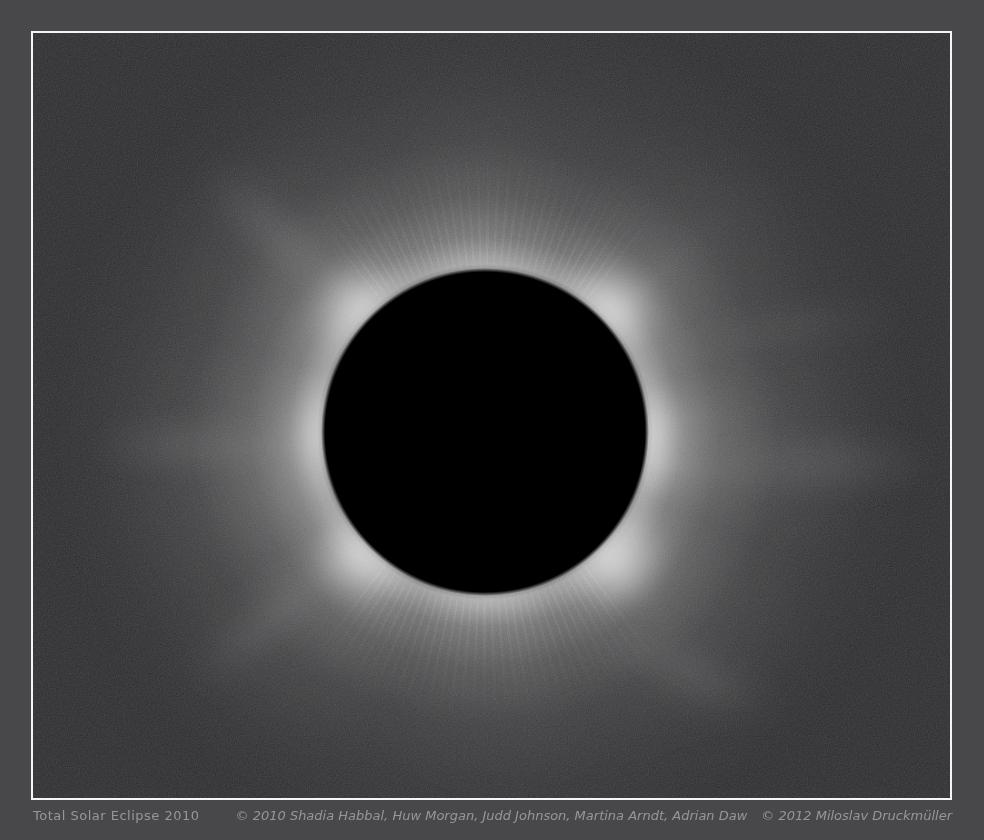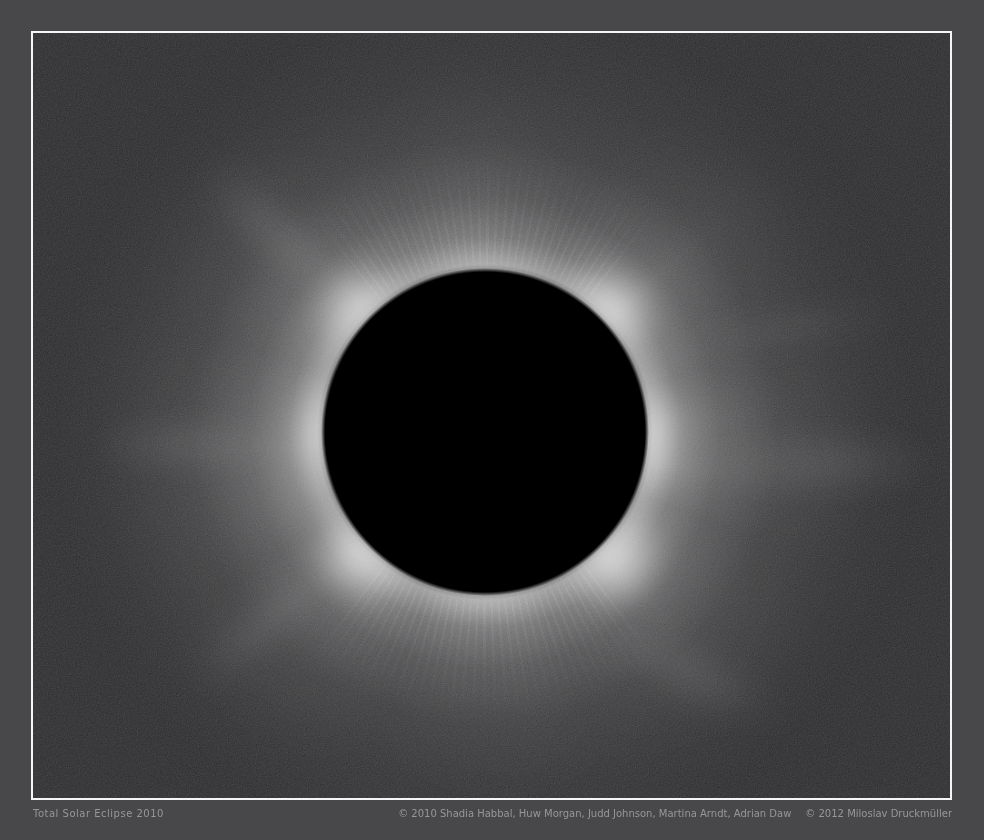--- a/index.html
+++ b/index.html
@@ -121,24 +121,24 @@
   
   .moon{
     left:288px;top:235px;width:328px;height:328px;border-radius:50%;
     background:radial-gradient(circle closest-side,#000 0,#000 97.5%,rgba(0,0,0,0) 100%);
   }
 
   
   .caption{
     position:absolute;left:33px;top:808px;width:919px;
     display:flex;align-items:baseline;
-    font-size:10px;color:#97979a;
+    font-size:13px;color:#97979a;
   }
   .caption .title{letter-spacing:0.5px;}
-  .caption .credits{margin-left:auto;display:flex;gap:14px;white-space:nowrap;}
+  .caption .credits{margin-left:auto;font-style:italic;display:flex;gap:14px;white-space:nowrap;}
 </style>
 </head>
 <body>
 
 <div class="stage">
 
   <div class="photo-frame" title="Total solar eclipse photograph: white solar corona with fine streamers and polar plumes radiating around the black disk of the Moon against a dark grainy sky">
 
     <div class="glow"></div>
     <div class="rays"></div>

